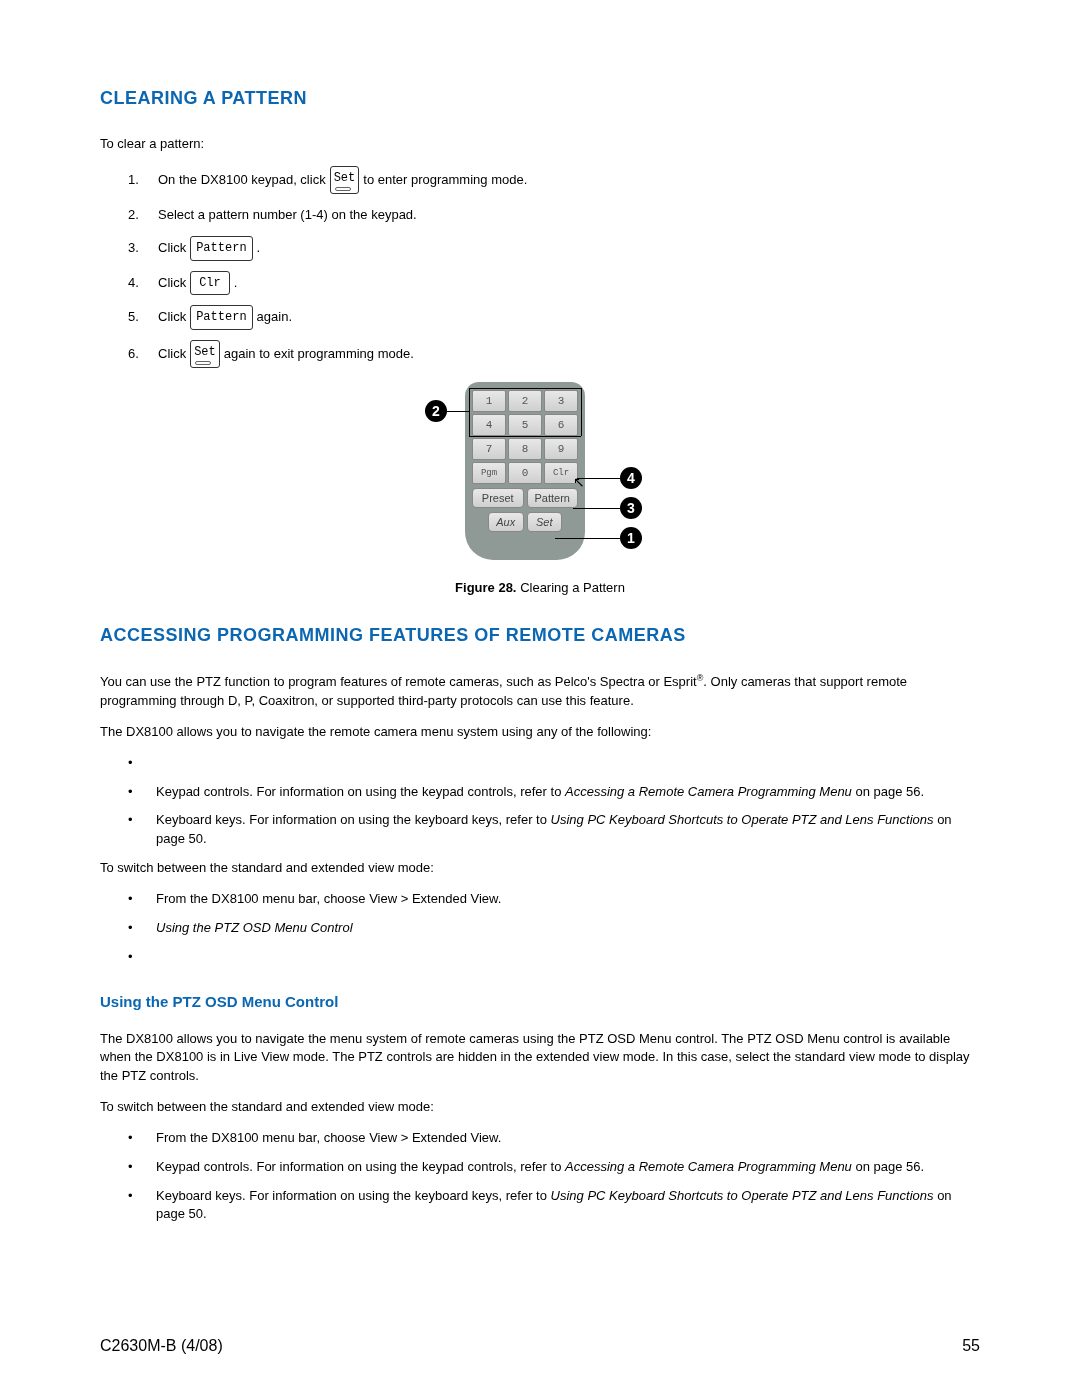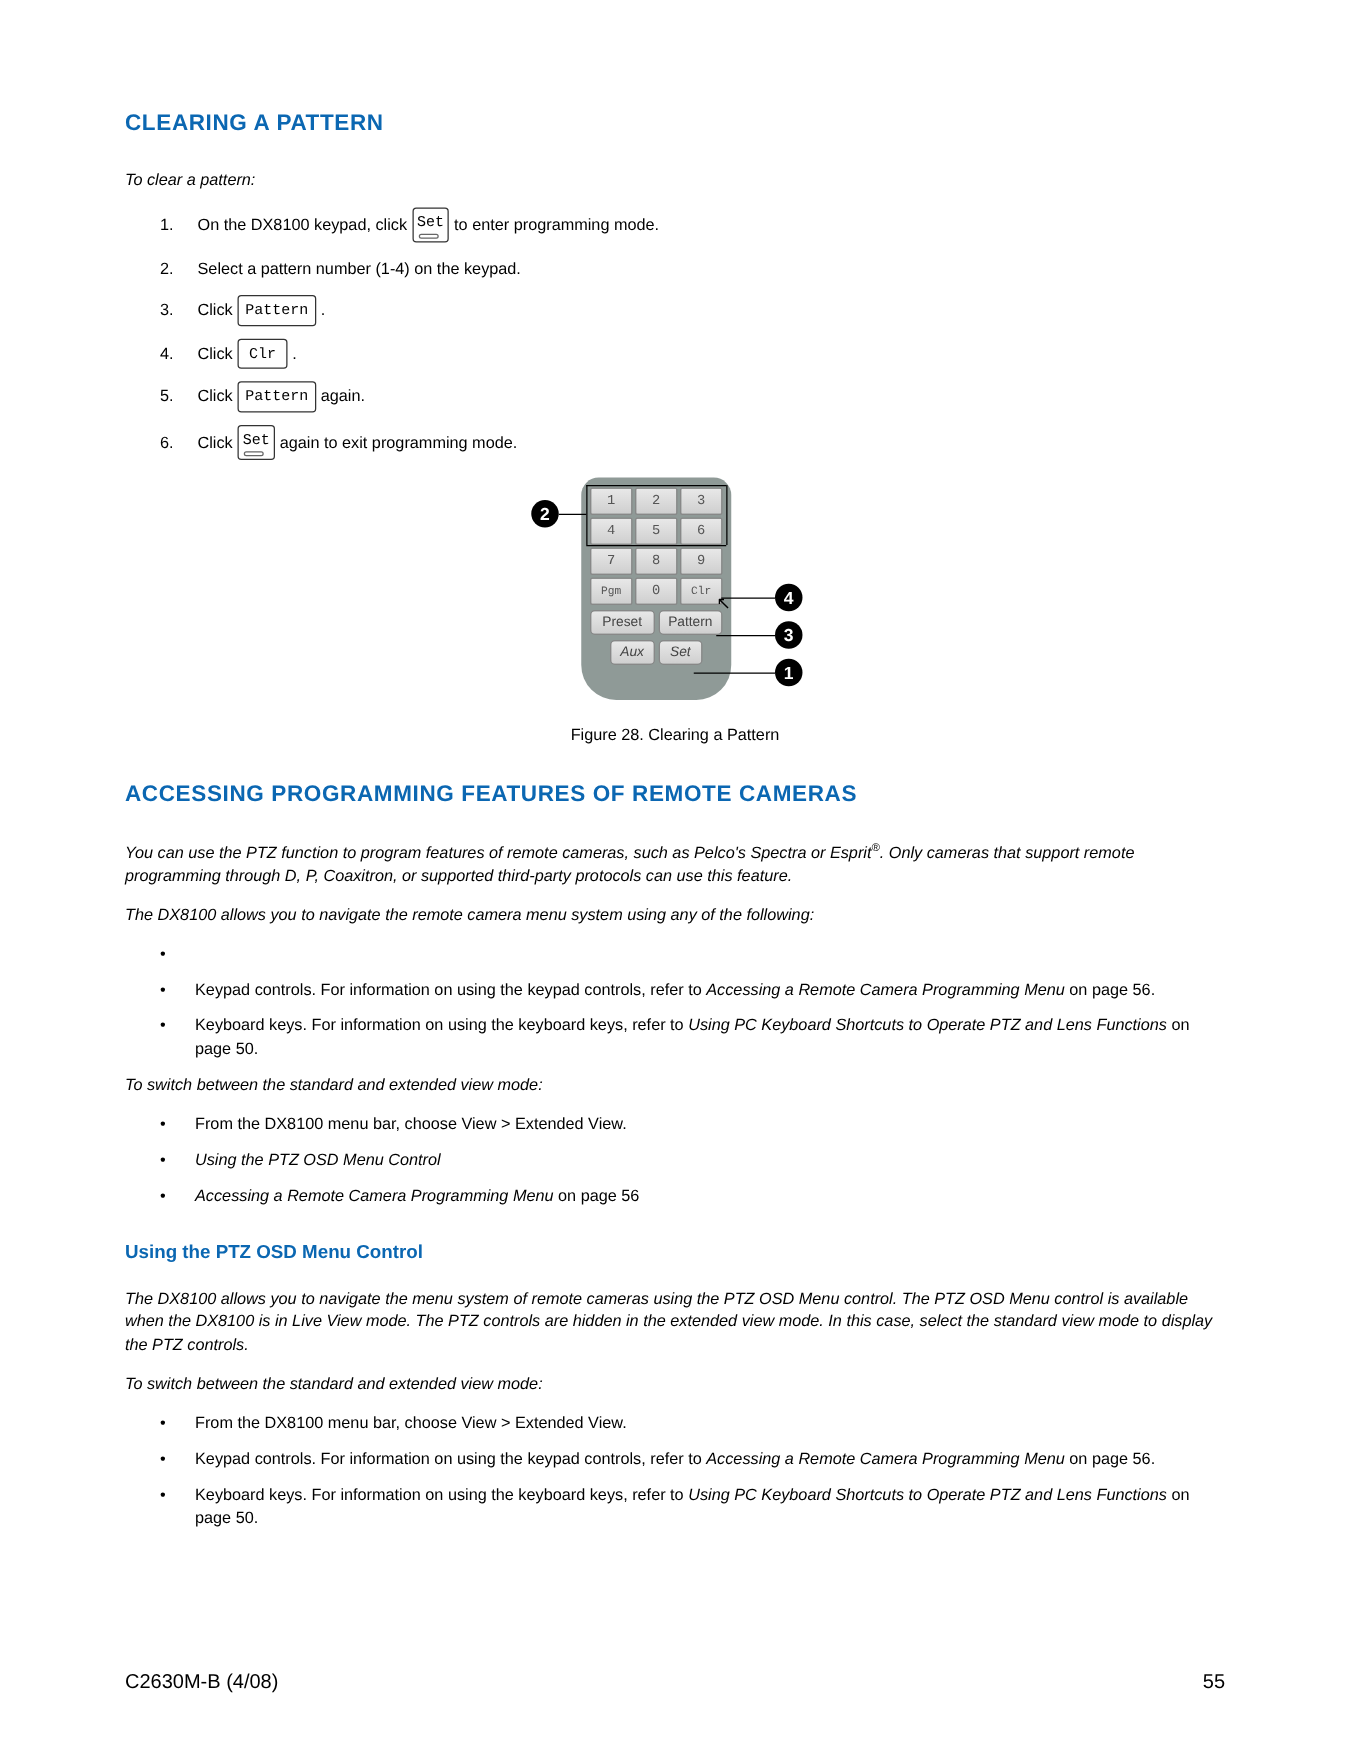--- a/index.html
+++ b/index.html
@@ -25,21 +25,21 @@
     font-weight: bold;
     letter-spacing: 0.5px;
     margin: 0 0 26px 0;
   }
   h3.subsection {
     color: #0b67b2;
     font-size: 15px;
     font-weight: bold;
     margin: 26px 0 20px 0;
   }
-  p { margin: 0 0 12px 0; line-height: 1.45; font-style: italic; }
+  p { margin: 0 0 12px 0; line-height: 1.45; }
   .ol { margin: 10px 0 10px 0; padding: 0; }
   .ol .li { display: flex; margin-bottom: 10px; line-height: 1.7; align-items: center;}
   .ol .li .num { width: 30px; flex-shrink: 0; padding-left: 28px;}
   .ol .li .body { flex: 1; display: flex; flex-wrap: wrap; align-items: center; gap: 4px;}
   .ul { margin: 8px 0 10px 0; padding: 0;}
   .ul .li { display: flex; margin-bottom: 10px; line-height: 1.45;}
   .ul .li .bullet { width: 28px; flex-shrink: 0; padding-left: 28px;}
   .btn {
     display: inline-block;
     border: 1px solid #333;
@@ -56,21 +56,21 @@
     position:absolute;
     bottom:2px; left:4px;
     width:14px; height:2px;
     border:1px solid #666;
     border-radius:2px;
   }
   .em { font-style: italic; }
   .sup { font-size: 9px; vertical-align: super;}
   .fig-wrap { text-align: center; margin: 14px 0 30px 0;}
   .fig-caption { margin-top: 10px; font-size: 13px;}
-  .fig-caption b { font-weight: normal;}
+  .fig-caption b { font-weight: bold;}
   .footer {
     position: absolute;
     bottom: 42px;
     left: 100px;
     right: 100px;
     font-size: 16px;
     display: flex;
     justify-content: space-between;
   }
   
@@ -277,23 +277,20 @@
       </div>
     </div>
 
   <div class="ul">
     <div class="li">
         <div class="bullet">•</div>
         <div class="em">Using the PTZ OSD Menu Control</div>
       </div>
     <div class="li">
         <div class="bullet">•</div>
-        <div>
-      <span class="em">Accessing a Remote Camera Programming Menu</span><span> on page 56</span>
-    </div>
       </div>
   </div>
 
   <h3 class="subsection">Using the PTZ OSD Menu Control</h3>
 
   <p>The DX8100 allows you to navigate the menu system of remote cameras using the PTZ OSD Menu control. The PTZ OSD Menu control is available when the DX8100 is in Live View mode. The PTZ controls are hidden in the extended view mode. In this case, select the standard view mode to display the PTZ controls.</p>
   <p>To switch between the standard and extended view mode:</p>
   <div class="ul">
       <div class="li">
         <div class="bullet">•</div>

